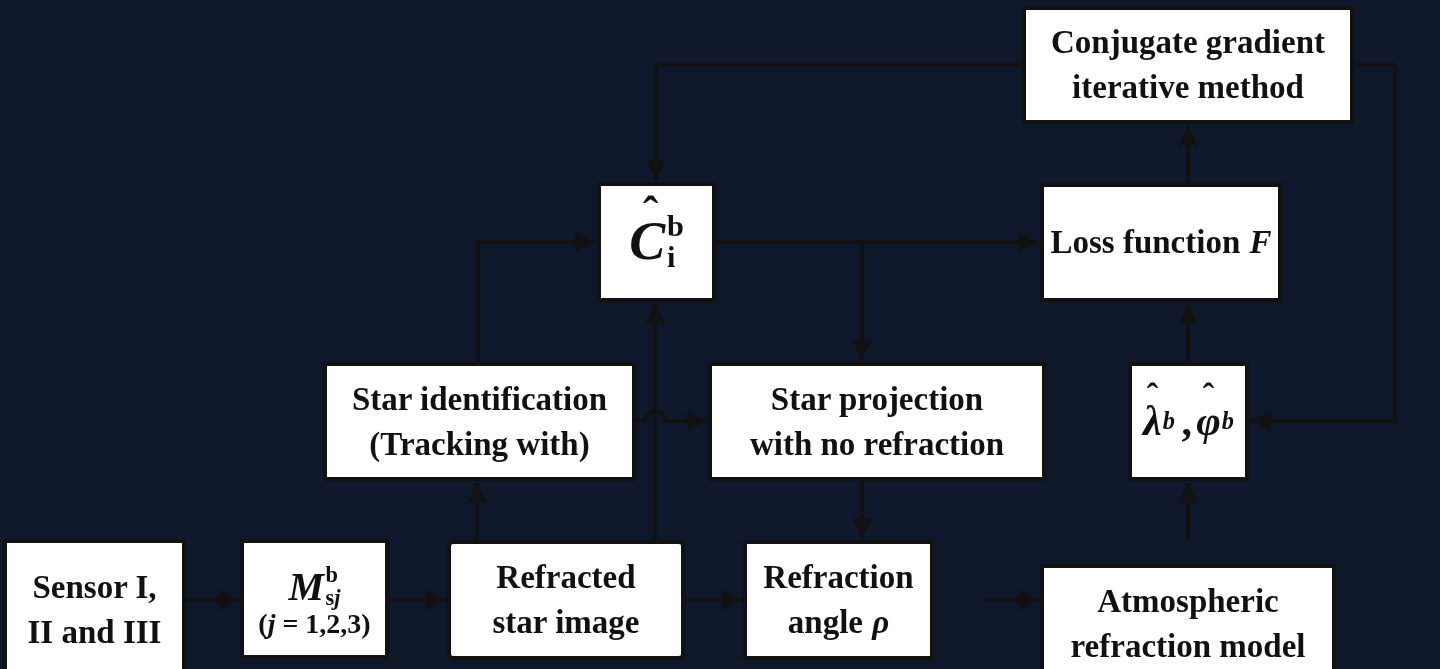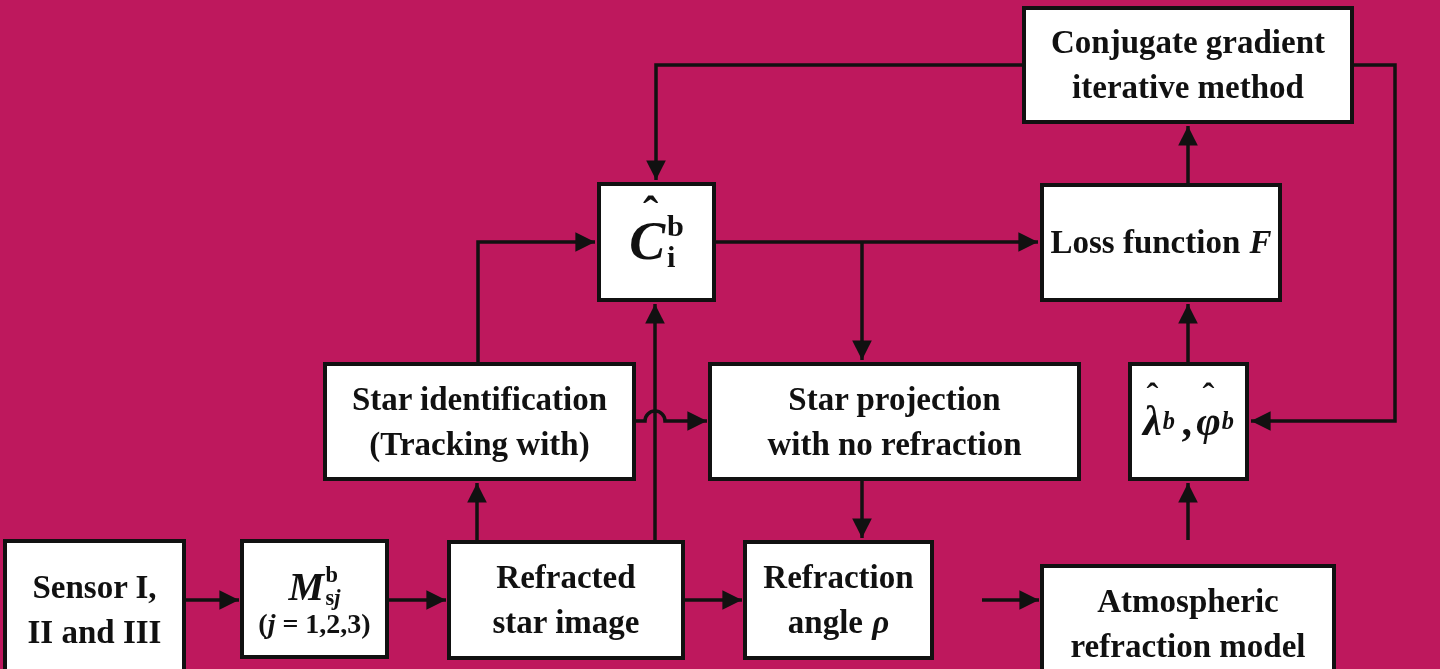--- a/index.html
+++ b/index.html
@@ -1,19 +1,19 @@
 <!DOCTYPE html>
 <html><head>
 <meta charset="utf-8">
 <style>
   html,body{margin:0;padding:0;background:#fff;}
   .canvas{
     position:relative;
     width:1440px;height:669px;
-    background:#be185d;
+    background:#0f172a;
     font-family:"Liberation Serif","DejaVu Serif",serif;
     color:#111;
     overflow:hidden;
   }
   .connectors{position:absolute;left:0;top:0;width:1440px;height:669px;}
   .box{
     position:absolute;
     box-sizing:border-box;
     border:4px solid #111;
     background:#fff;
@@ -25,25 +25,25 @@
     font-weight:bold;
     font-size:33px;
     line-height:1.36;
     white-space:nowrap;
   }
   
   .b-conjugate{left:1022px;top:6px;width:332px;height:118px;}
   .b-cmatrix  {left:597px; top:182px;width:119px;height:120px;font-size:54px;}
   .b-loss     {left:1040px;top:183px;width:242px;height:119px;}
   .b-starid   {left:323px; top:362px;width:313px;height:119px;}
-  .b-starproj {left:708px; top:362px;width:373px;height:119px;}
+  .b-starproj {left:708px; top:362px;width:338px;height:119px;}
   .b-lambda   {left:1128px;top:362px;width:121px;height:119px;font-size:42px;}
   .b-sensor   {left:3px;   top:539px;width:183px;height:141px;}
   .b-mmatrix  {left:240px; top:539px;width:149px;height:120px;}
-  .b-refracted{left:447px; top:540px;width:238px;height:120px;}
+  .b-refracted{left:447px; top:540px;width:238px;height:120px;border-radius:6px;}
   .b-refangle {left:743px; top:540px;width:191px;height:120px;text-align:center;}
   .b-atmos    {left:1040px;top:564px;width:296px;height:120px;}
 
   .ital{font-style:italic;}
   .var-gap{margin-left:0.28em;}
   
   .mrow{display:inline-flex;align-items:center;}
   .mstack{position:relative;display:inline-block;font-style:italic;}
   .hat{
     position:absolute;left:50%;top:-0.40em;

